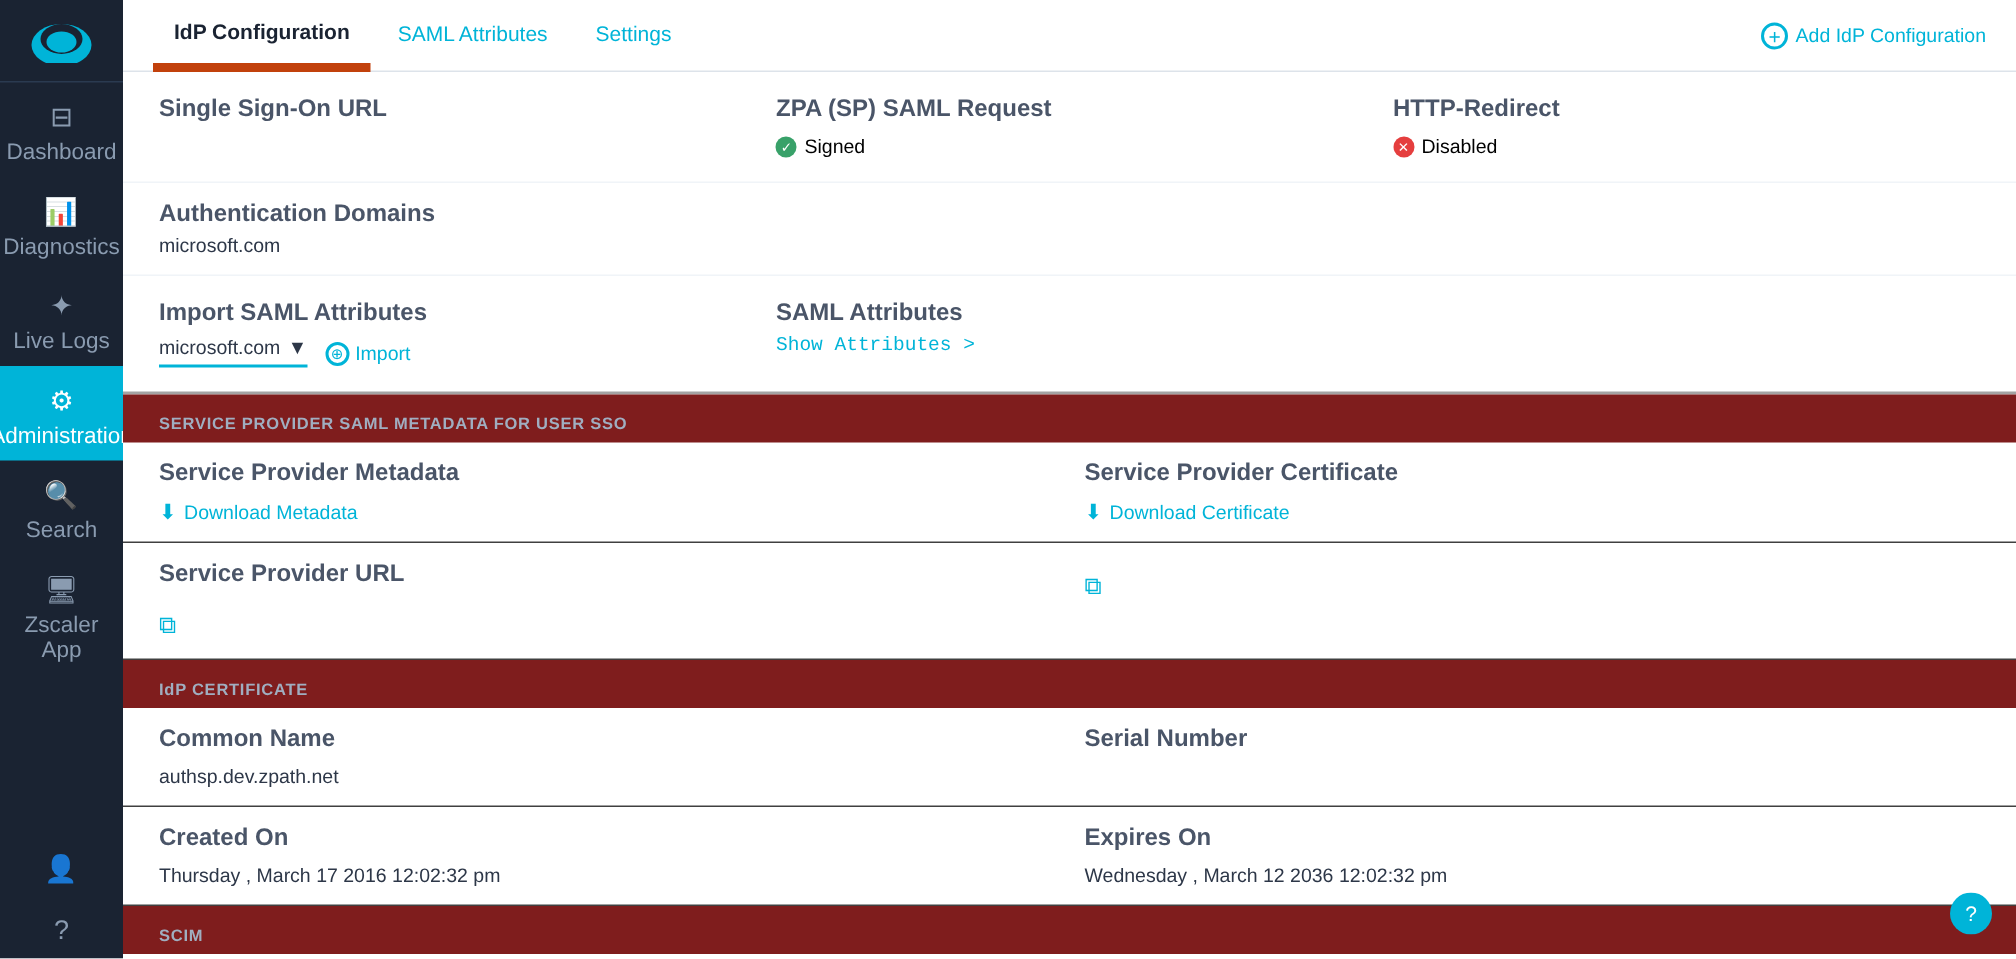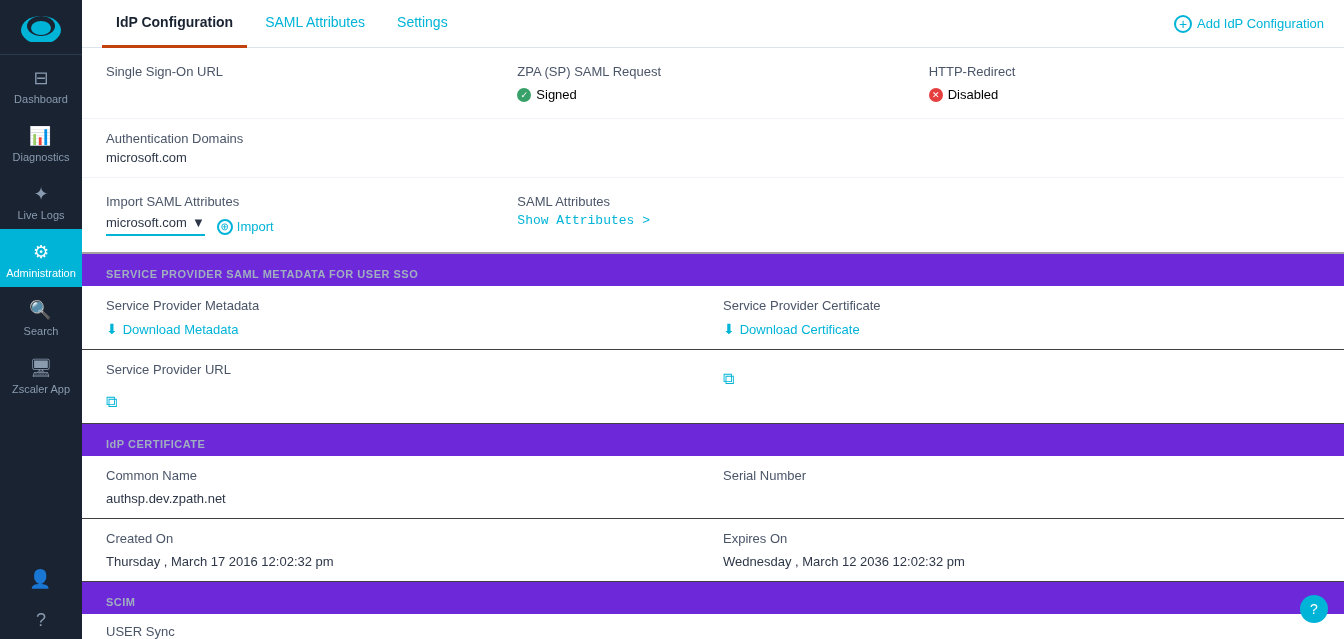--- a/index.html
+++ b/index.html
@@ -30,21 +30,21 @@
       padding: 12px 5px 8px;
       display: flex;
       flex-direction: column;
       align-items: center;
       gap: 4px;
       color: #8a9bb0;
       cursor: pointer;
       text-decoration: none;
     }
     .sidebar-item.active { background: #00b4d8; color: #fff; }
-    .sidebar-item-label { font-size: 11px; text-align: center; color: inherit; }
+    .sidebar-item-label { font-size: 15px; text-align: center; color: inherit; }
     .sidebar-icon { font-size: 18px; color: inherit; }
     .sidebar-bottom { margin-top: auto; }
     .sidebar-spacer { flex: 1; }
 
     
     .main {
       flex: 1;
       display: flex;
       flex-direction: column;
       overflow: hidden;
@@ -68,21 +68,21 @@
       display: flex;
       align-items: center;
       font-size: 14px;
       color: #00b4d8;
       cursor: pointer;
       border-bottom: 3px solid transparent;
       margin-right: 4px;
     }
     .nav-tab.active {
       color: #1a2332;
-      border-bottom: 3px solid #c2410c;
+      border-bottom: 6px solid #c2410c;
       font-weight: 600;
     }
     .add-idp-btn {
       margin-left: auto;
       display: flex;
       align-items: center;
       gap: 5px;
       color: #00b4d8;
       cursor: pointer;
       font-size: 13px;
@@ -110,23 +110,23 @@
     }
     .section-row {
       display: grid;
       grid-template-columns: 1fr 1fr 1fr;
       padding: 16px 24px;
       gap: 20px;
       border-bottom: 1px solid #f0f4f8;
     }
     .section-row:last-child { border-bottom: none; }
     .field-label {
-      font-size: 13px;
+      font-size: 16px;
       color: #4a5568;
-      font-weight: 400;
+      font-weight: 700;
       margin-bottom: 4px;
     }
     .field-value {
       font-size: 13px;
       color: #2d3748;
     }
     .status-badge {
       display: flex;
       align-items: center;
       gap: 5px;
@@ -192,21 +192,21 @@
       font-family: Liberation Mono, monospace;
     }
 
     
     .section-header {
       padding: 14px 24px 6px;
       font-size: 11px;
       color: #a0aec0;
       font-weight: 600;
       letter-spacing: 0.5px;
-      background: #6d28d9;
+      background: #7f1d1d;
     }
 
     
     .download-link {
       display: flex;
       align-items: center;
       gap: 5px;
       color: #00b4d8;
       cursor: pointer;
       font-size: 13px;

